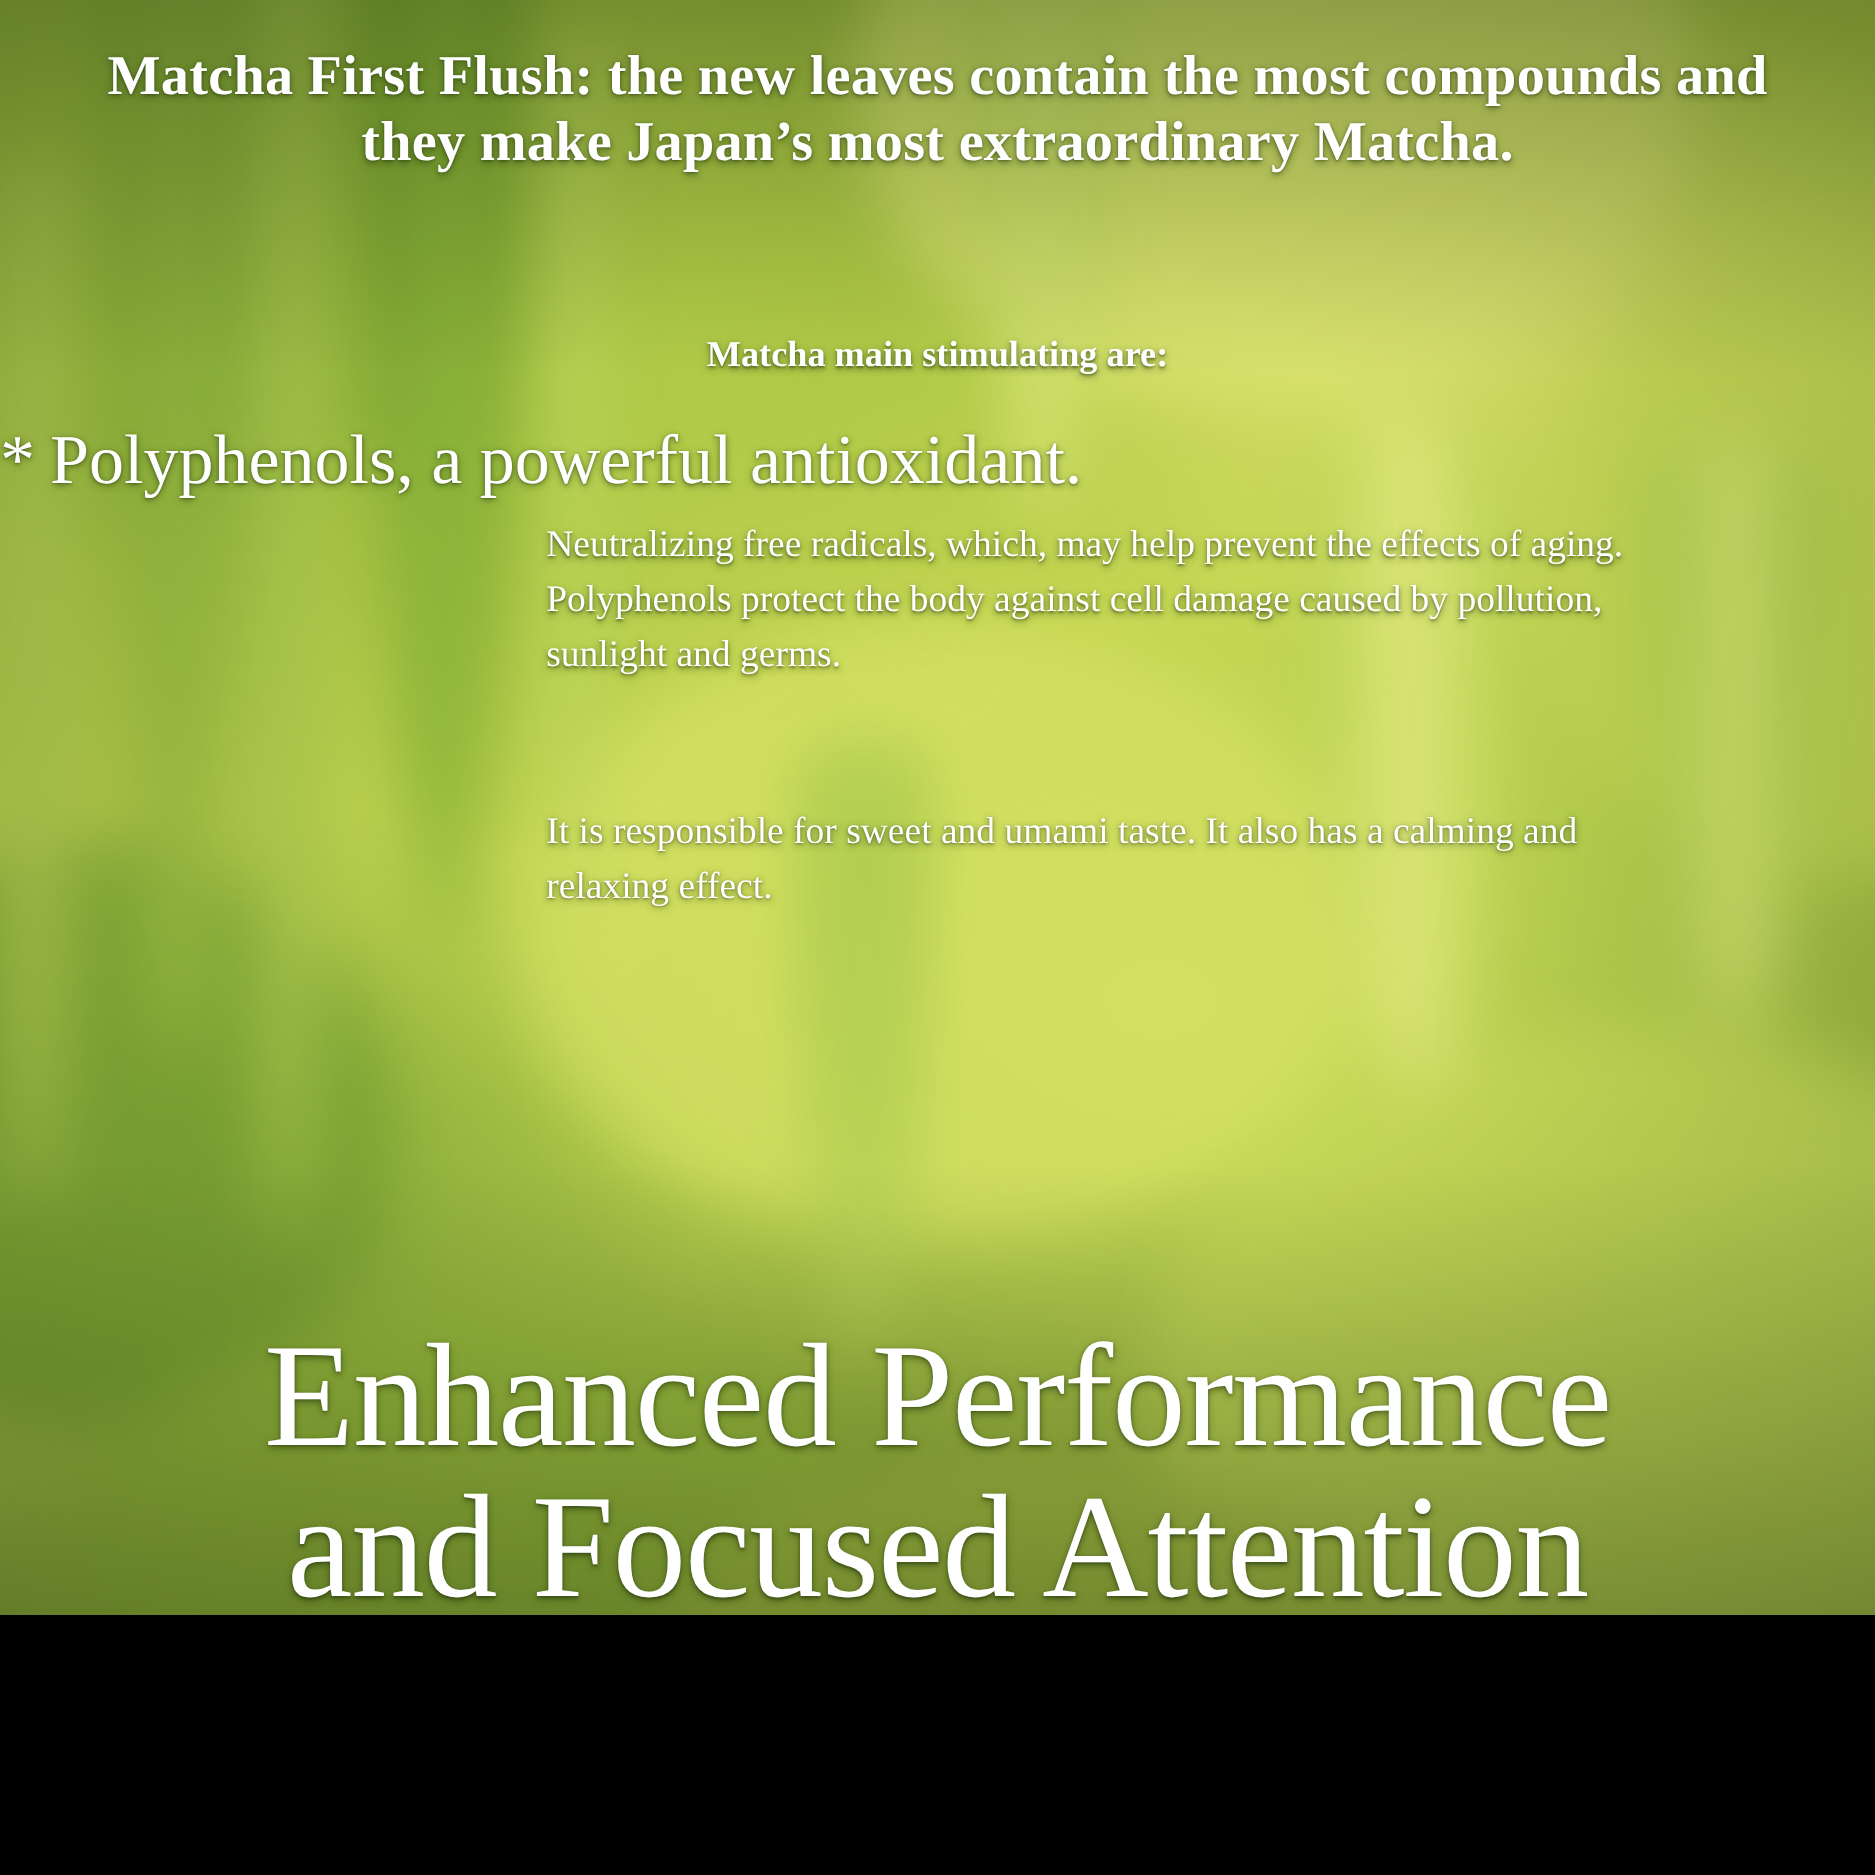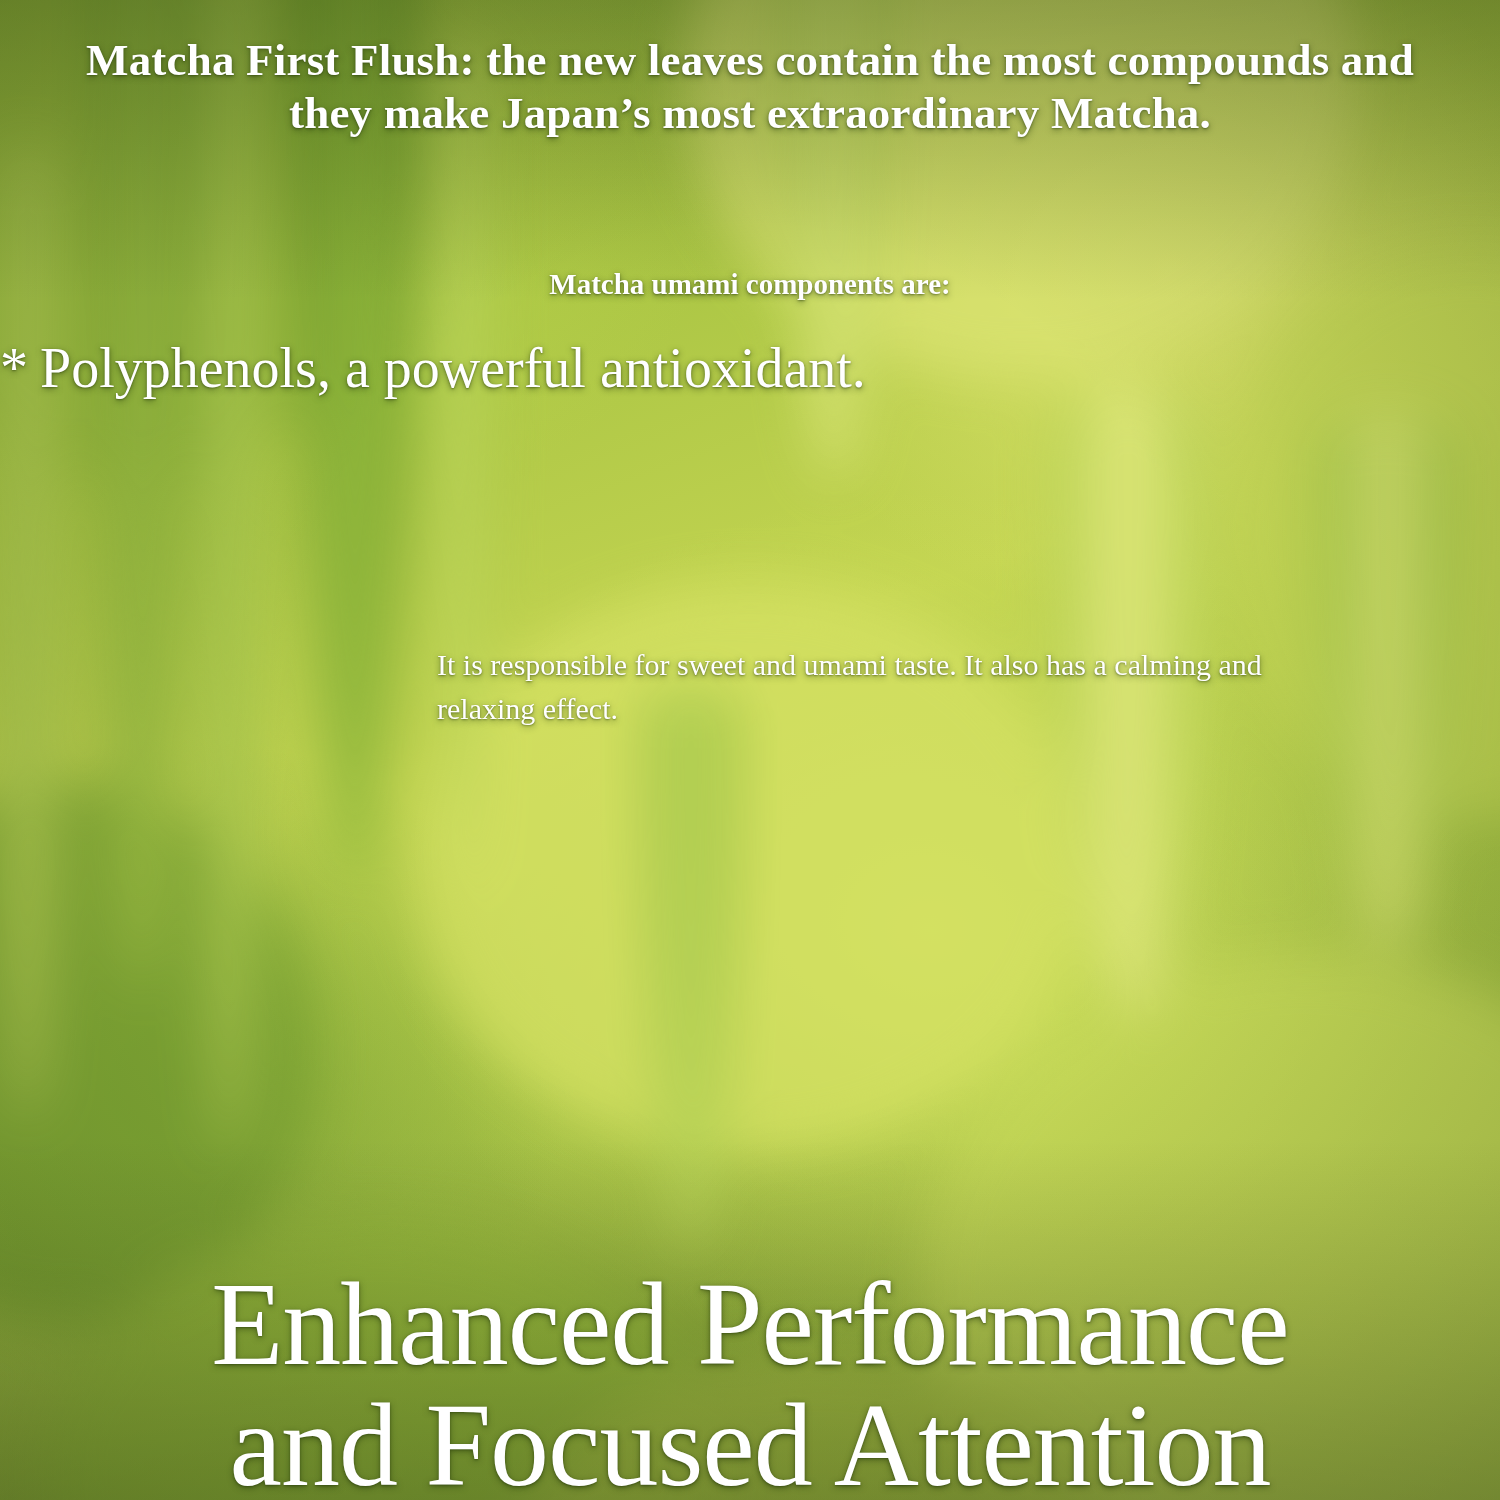--- a/index.html
+++ b/index.html
@@ -3,21 +3,21 @@
 <meta charset="utf-8">
 <style>
   html, body {
     margin: 0;
     padding: 0;
     background: #000;
   }
   #poster {
     position: relative;
     width: 1500px;
-    height: 1500px;
+    height: 1292px;
     overflow: hidden;
     font-family: "Liberation Serif", serif;
     color: #ffffff;
   }
 
   
   .bg-base {
     position: absolute;
     inset: 0;
     background:
@@ -168,26 +168,27 @@
   </div>
 
   <div class="bg-vignette"></div>
   <div class="bg-darken-top"></div>
   <div class="bg-darken-bottom"></div>
 
   <div class="content">
 
     <div class="headline shadowed">Matcha First Flush: the new leaves contain the most compounds and they make Japan’s most extraordinary Matcha.</div>
 
-    <div class="subhead shadowed">Matcha umami components are:</div>
+    <div class="subhead shadowed">Matcha main stimulating are:</div>
 
     <div class="section" id="sec-poly">
       <div class="bullet-line shadowed">
         <span class="bullet-star">*</span><span>Polyphenols, a powerful antioxidant.</span>
       </div>
+      <div class="bullet-body shadowed">Neutralizing free radicals, which, may help prevent the effects of aging. Polyphenols protect the body against cell damage caused by pollution, sunlight and germs.</div>
     </div>
 
     <div class="section" id="sec-theanine">
       <div class="bullet-body shadowed">It is responsible for sweet and umami taste. It also has a calming and relaxing effect.</div>
     </div>
 
 
     <div class="tagline shadowed">
       <span class="l1">Enhanced Performance</span>
       <span class="l2">and Focused Attention</span>

